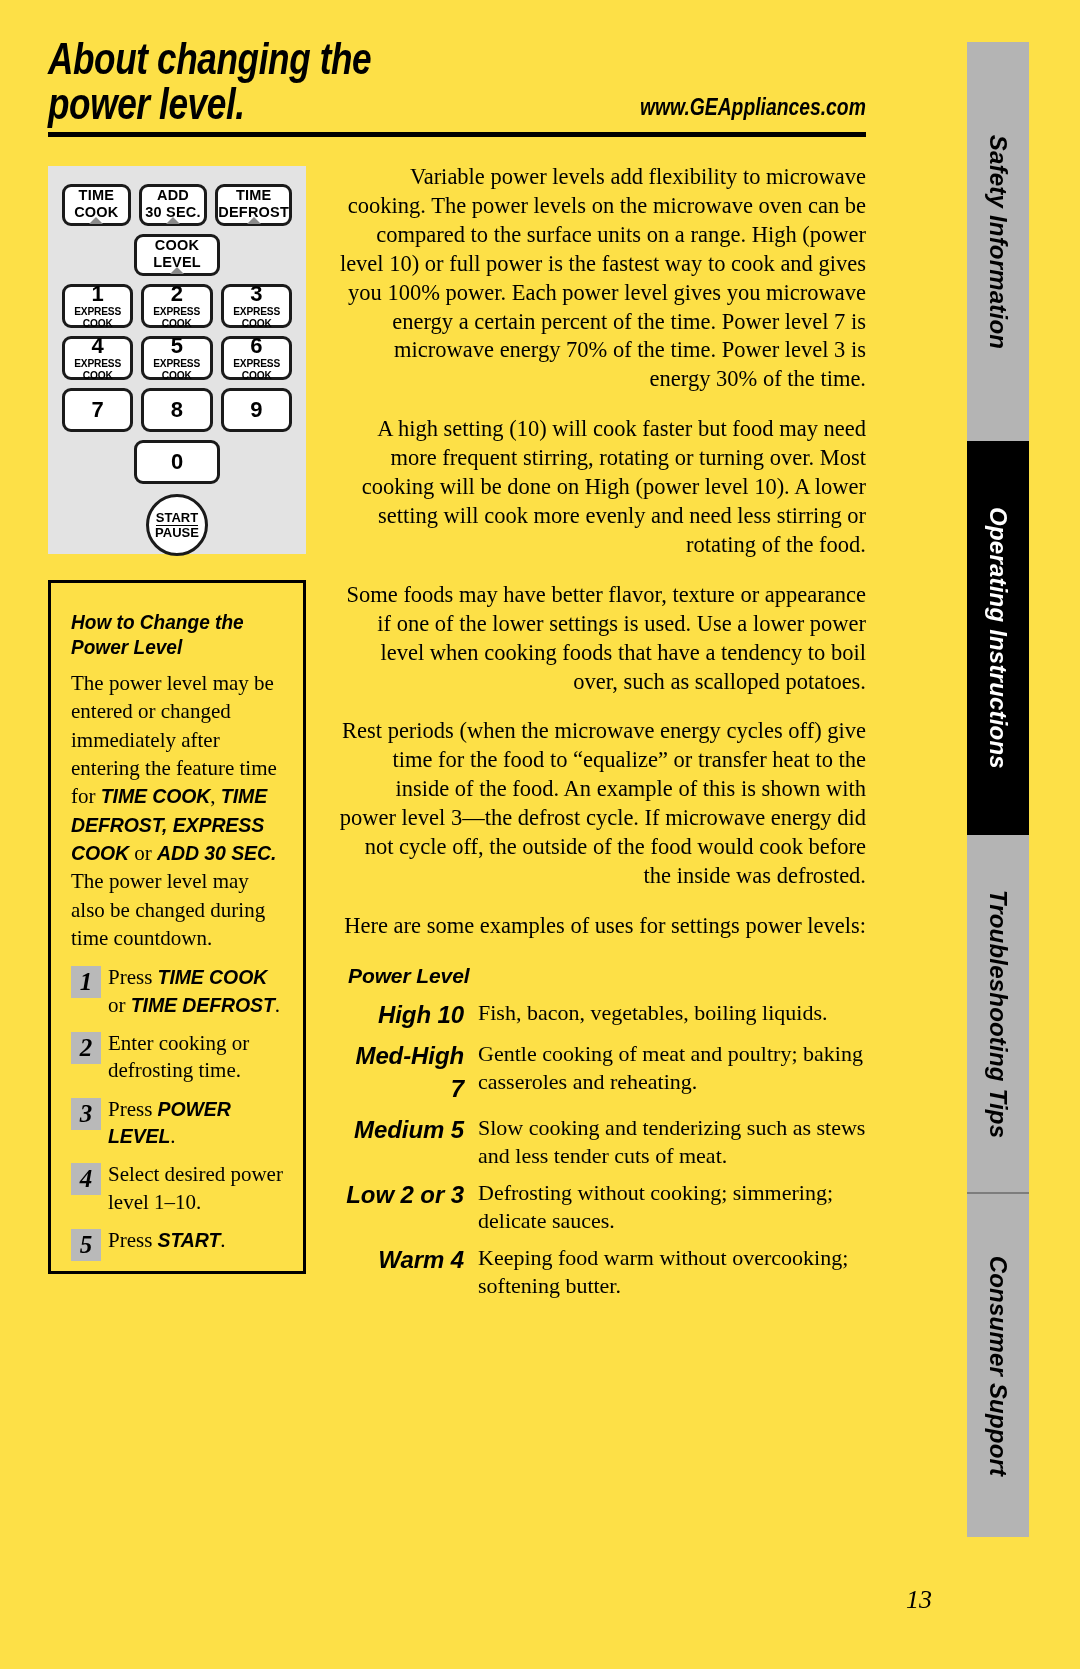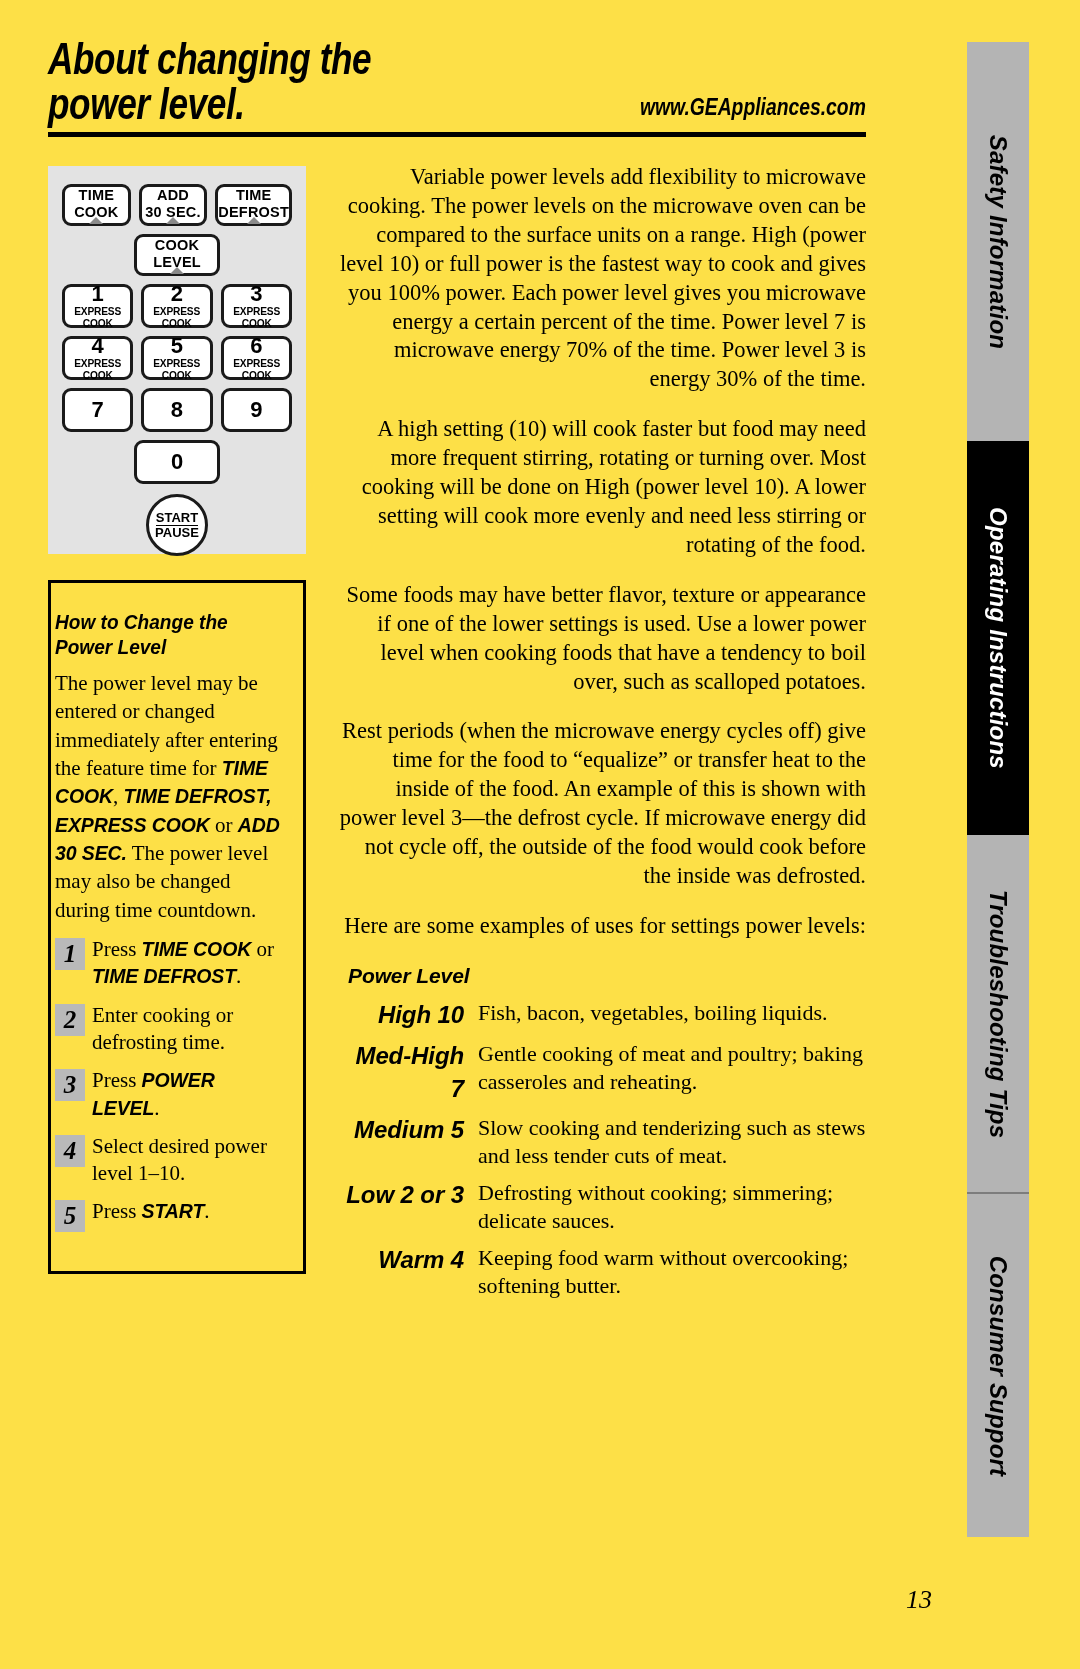--- a/index.html
+++ b/index.html
@@ -160,21 +160,21 @@
 
   
   #howto-box {
     position: absolute;
     left: 48px;
     top: 580px;
     width: 258px;
     height: 694px;
     border: 3px solid #000;
     box-sizing: border-box;
-    padding: 26px 18px 10px 4px;
+    padding: 26px 18px 10px 20px;
   }
   .howto-title {
     font-family: "Liberation Sans Narrow", "Liberation Sans", sans-serif;
     font-weight: bold;
     font-style: italic;
     font-size: 20.5px;
     line-height: 1.22;
     transform: scaleX(0.93);
     transform-origin: left top;
     white-space: pre-line;

